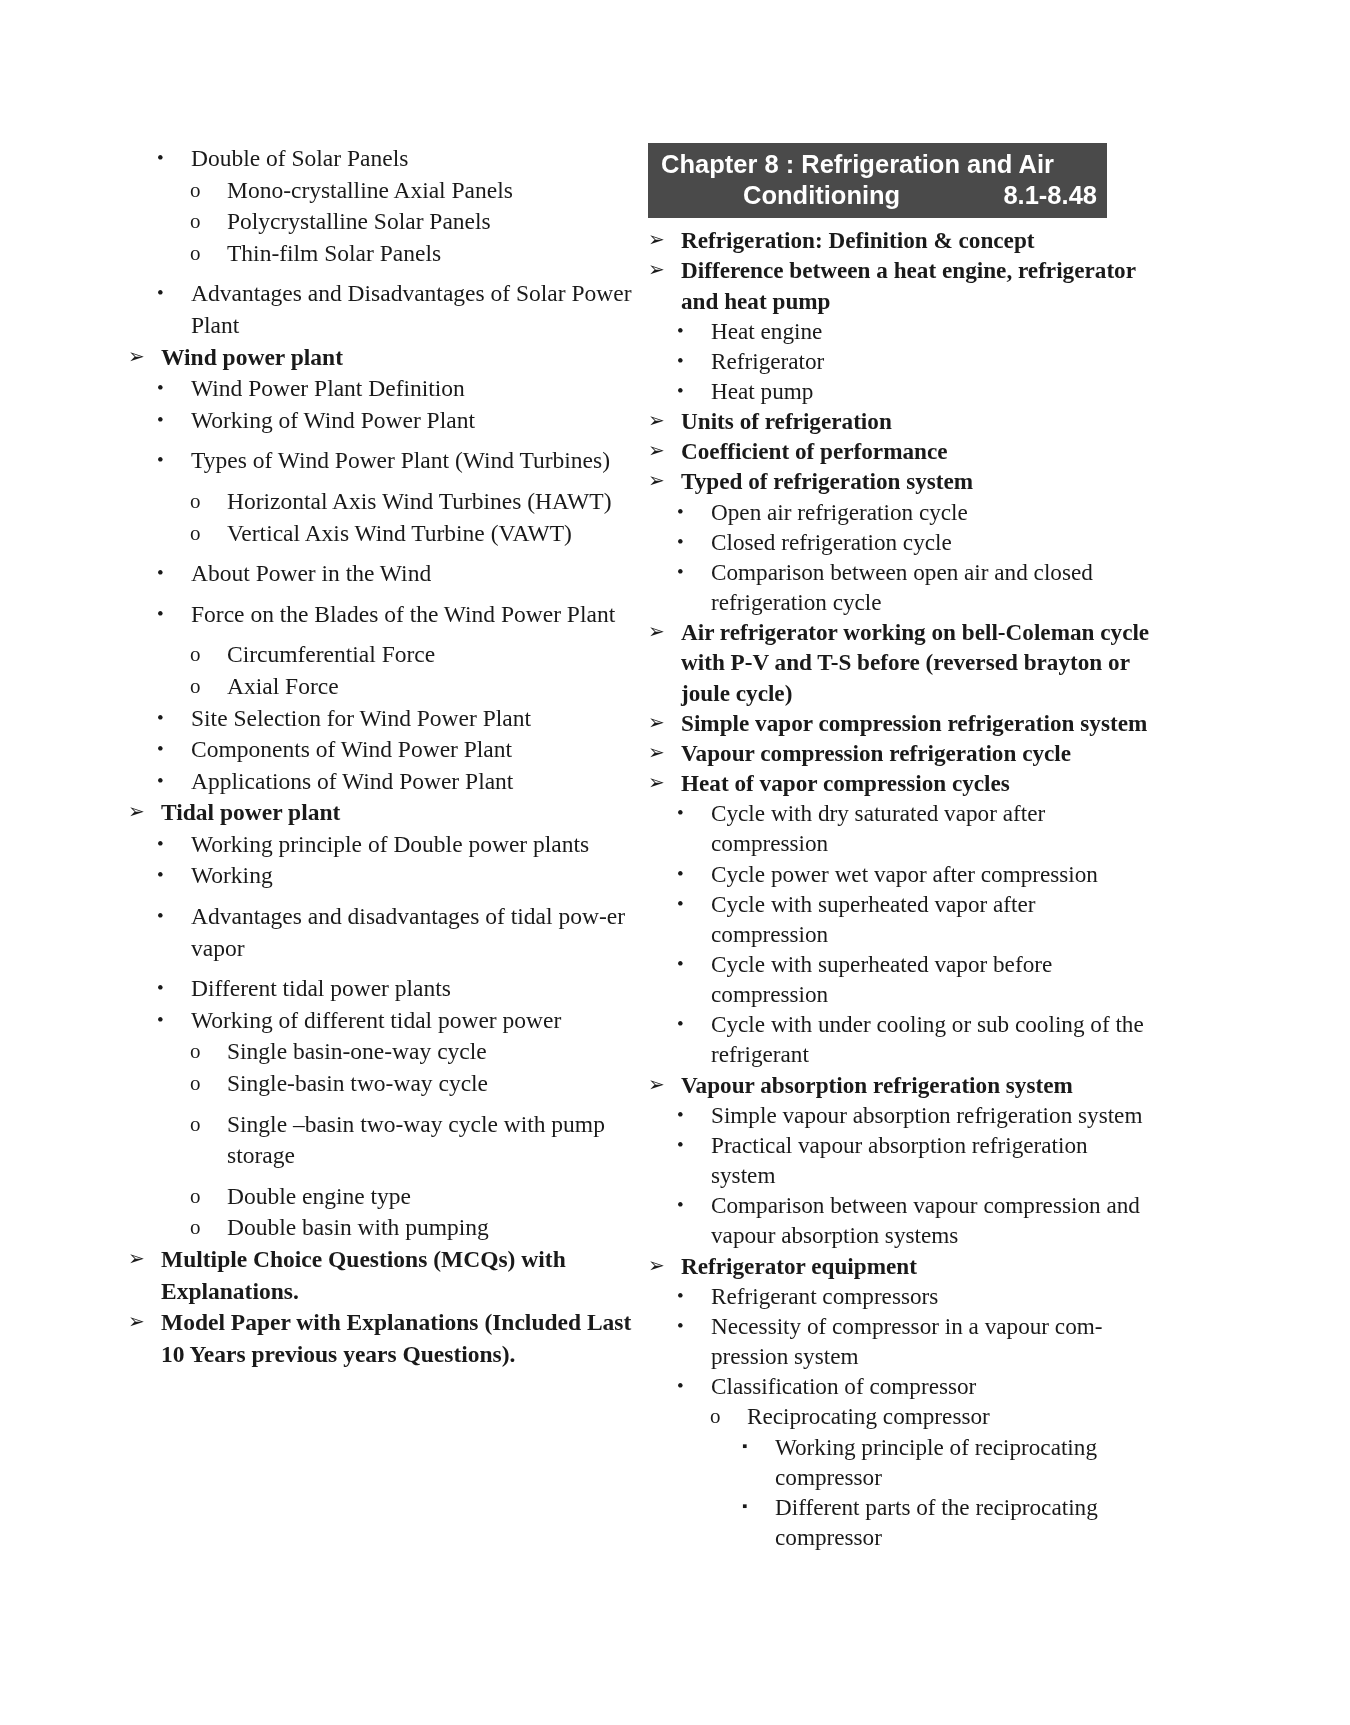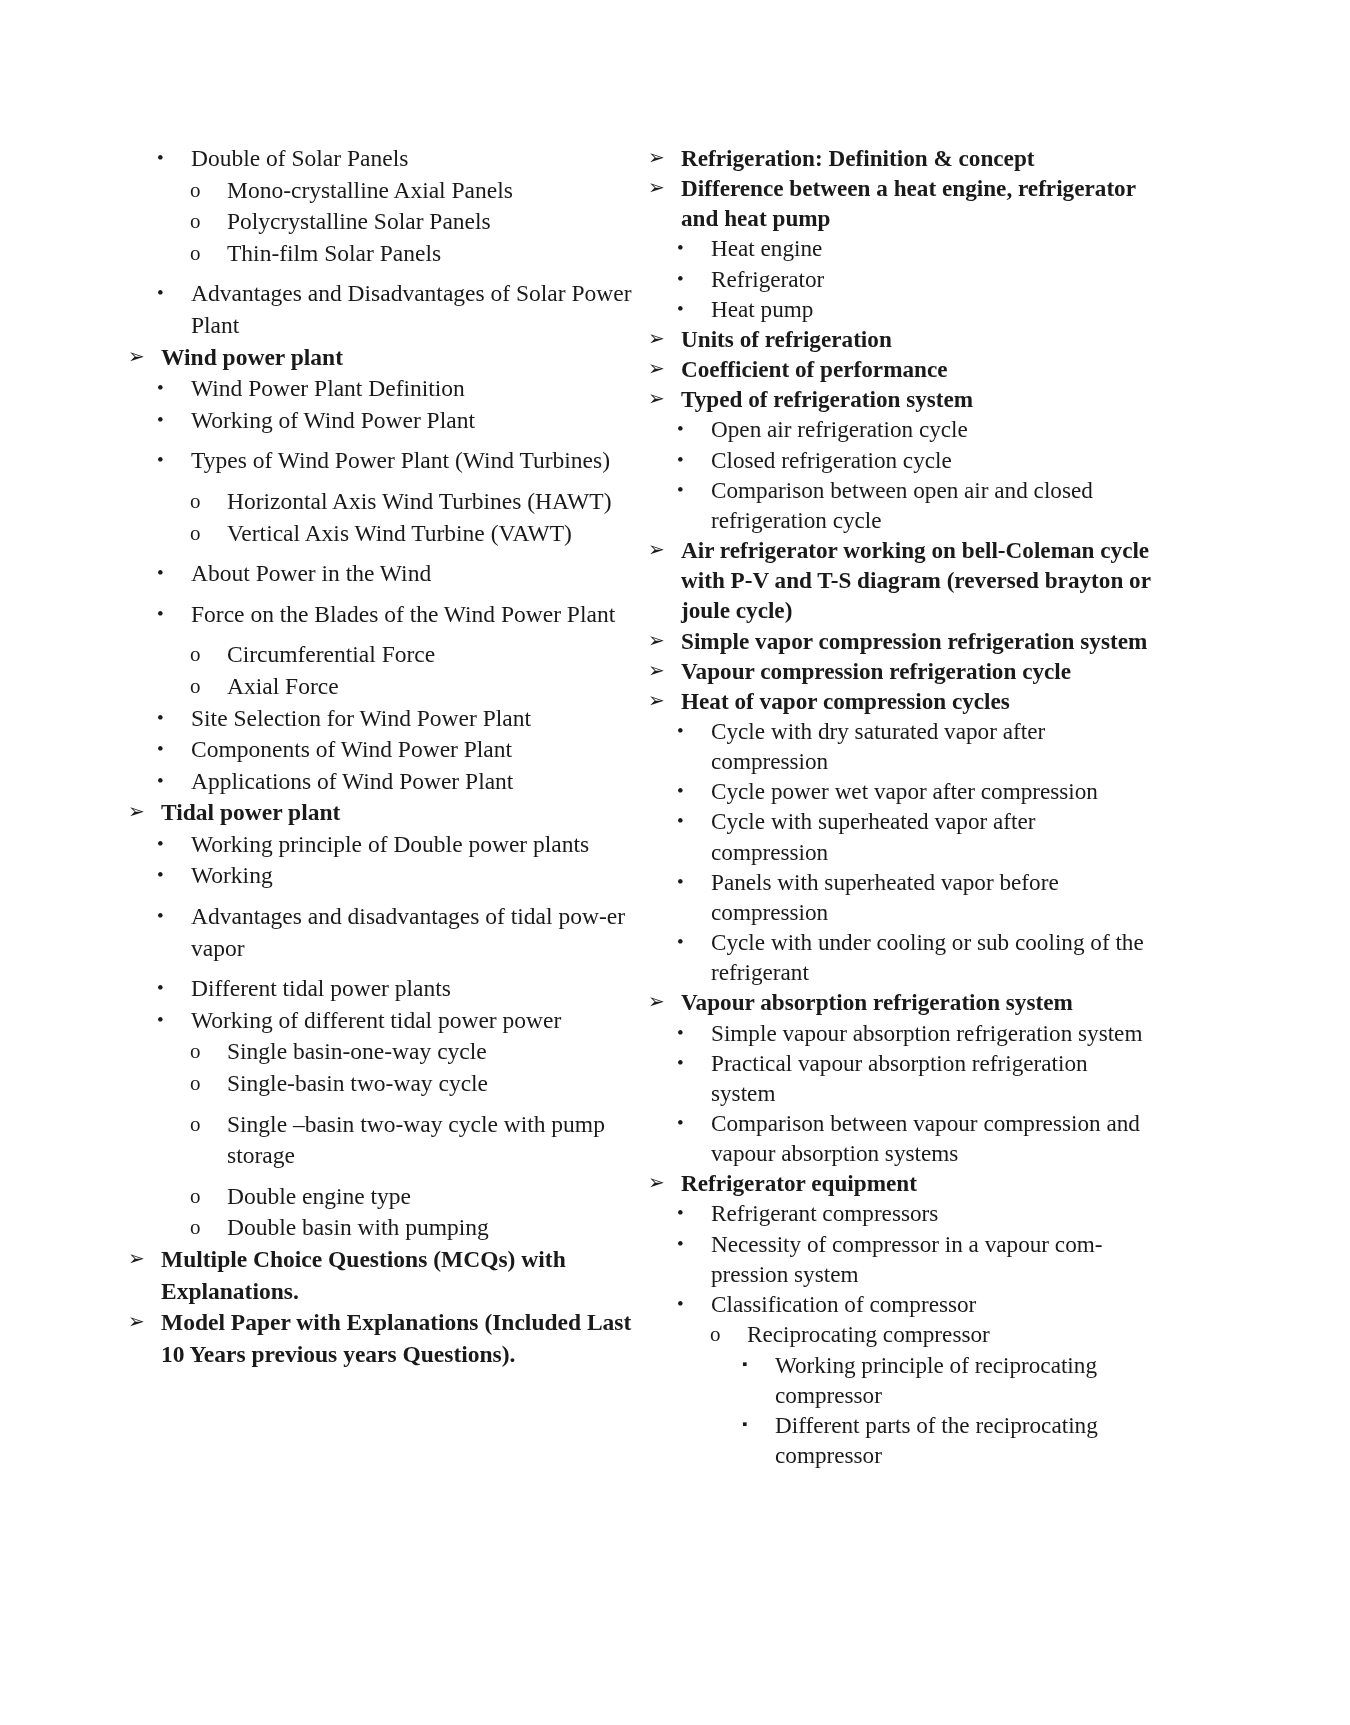--- a/index.html
+++ b/index.html
@@ -262,20 +262,27 @@
             <span class="txt">Multiple Choice Questions (MCQs) with Explanations.</span>
           </li>
           <li class="item l1 tight">
             <span class="marker">➢</span>
             <span class="txt">Model Paper with Explanations (Included Last 10 Years previous years Questions).</span>
           </li>
         </ul>
     </div>
 
     <div class="col-right">
+      <div class="chapter-banner">
+        <span class="banner-line1">Chapter 8 : Refrigeration and Air</span>
+        <span class="banner-line2">
+          <span>Conditioning</span>
+          <span class="banner-pages">8.1-8.48</span>
+        </span>
+      </div>
       <ul class="lvl" id="right-list">
           <li class="item l1 tight">
             <span class="marker">➢</span>
             <span class="txt">Refrigeration: Definition &amp; concept</span>
           </li>
           <li class="item l1 tight">
             <span class="marker">➢</span>
             <span class="txt">Difference between a heat engine, refrigerator and heat pump</span>
           </li>
           <li class="item l2 tight">
@@ -309,21 +316,21 @@
           <li class="item l2 tight">
             <span class="marker">•</span>
             <span class="txt">Closed refrigeration cycle</span>
           </li>
           <li class="item l2 tight">
             <span class="marker">•</span>
             <span class="txt">Comparison between open air and closed refrigeration cycle</span>
           </li>
           <li class="item l1 tight">
             <span class="marker">➢</span>
-            <span class="txt">Air refrigerator working on bell-Coleman cycle with P-V and T-S diagram (reversed brayton or joule cycle)</span>
+            <span class="txt">Air refrigerator working on bell-Coleman cycle with P-V and T-S before (reversed brayton or joule cycle)</span>
           </li>
           <li class="item l1 tight">
             <span class="marker">➢</span>
             <span class="txt">Simple vapor compression refrigeration system</span>
           </li>
           <li class="item l1 tight">
             <span class="marker">➢</span>
             <span class="txt">Vapour compression refrigeration cycle</span>
           </li>
           <li class="item l1 tight">
@@ -337,21 +344,21 @@
           <li class="item l2 tight">
             <span class="marker">•</span>
             <span class="txt">Cycle power wet vapor after compression</span>
           </li>
           <li class="item l2 tight">
             <span class="marker">•</span>
             <span class="txt">Cycle with superheated vapor after compression</span>
           </li>
           <li class="item l2 tight">
             <span class="marker">•</span>
-            <span class="txt">Panels with superheated vapor before compression</span>
+            <span class="txt">Cycle with superheated vapor before compression</span>
           </li>
           <li class="item l2 tight">
             <span class="marker">•</span>
             <span class="txt">Cycle with under cooling or sub cooling of the refrigerant</span>
           </li>
           <li class="item l1 tight">
             <span class="marker">➢</span>
             <span class="txt">Vapour absorption refrigeration system</span>
           </li>
           <li class="item l2 tight">

